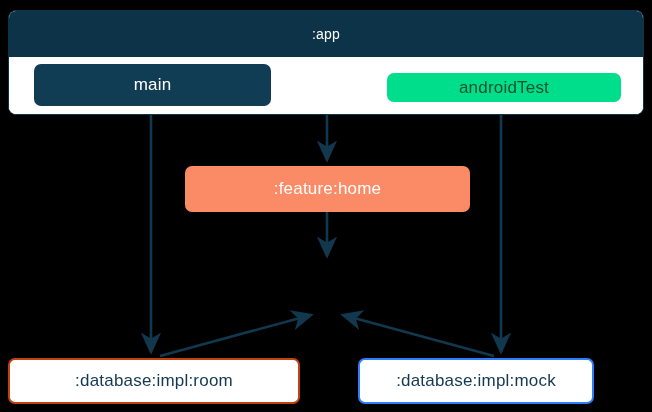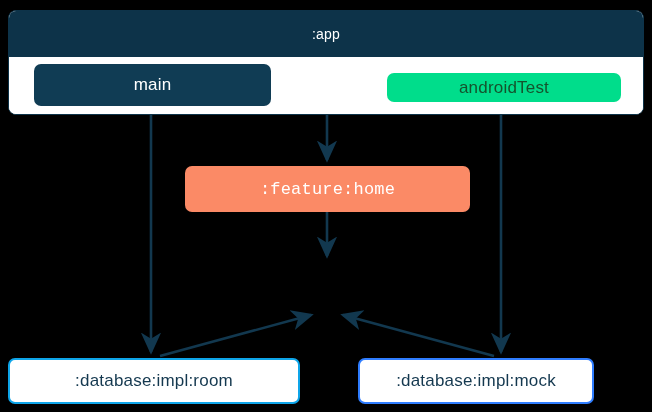--- a/index.html
+++ b/index.html
@@ -92,38 +92,37 @@
     margin-top: 9px;
   }
 
   .node-feature-home {
     left: 185px;
     top: 166px;
     width: 285px;
     height: 46px;
     background: #fb8a66;
     color: #ffffff;
-    font-family: Liberation Mono, monospace;
   }
   .node-database-api {
     left: 185px;
     top: 262px;
     width: 285px;
     height: 48px;
     background: #1777e8;
     color: #ffffff;
   }
   .node-impl-room {
     left: 8px;
     top: 358px;
     width: 292px;
     height: 46px;
     background: #ffffff;
     color: #14384f;
-    border: 2px solid #0ea5e9;
+    border: 2px solid #c2410c;
   }
   .node-impl-mock {
     left: 358px;
     top: 358px;
     width: 236px;
     height: 46px;
     background: #ffffff;
     color: #14384f;
     border: 2px solid #2f7dff;
   }

